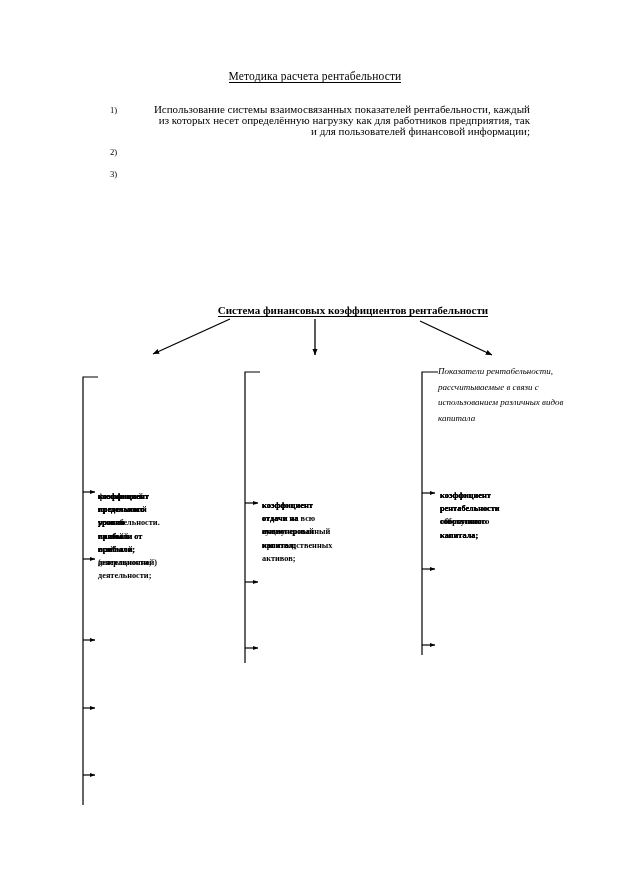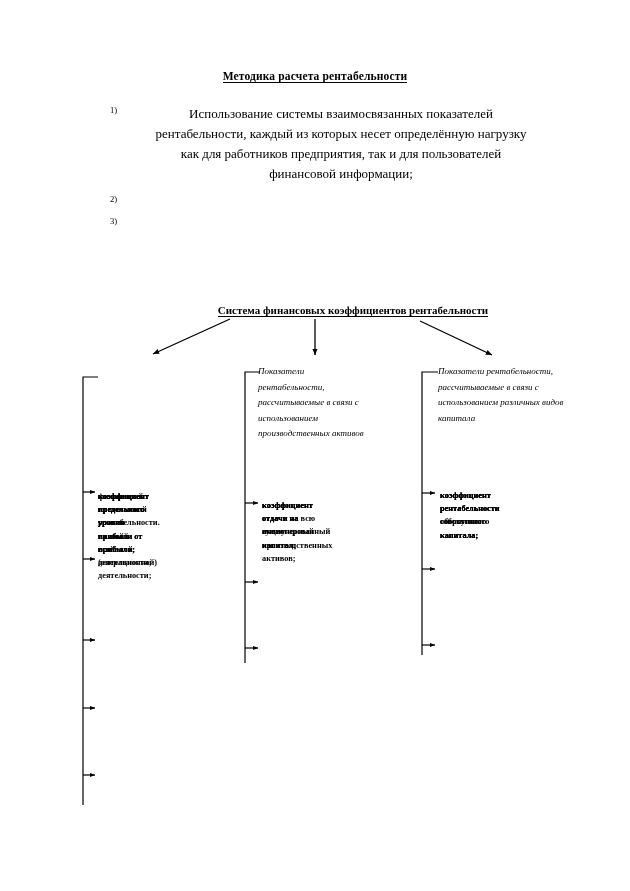--- a/index.html
+++ b/index.html
@@ -25,21 +25,21 @@
   }
 
   
   .doc-title {
     position: absolute;
     left: 0;
     top: 70px;
     width: 630px;
     text-align: center;
     font-size: 11.5px;
-    font-weight: bold;
+    font-weight: normal;
     letter-spacing: 0.15px;
   }
   .doc-title span {
     border-bottom: 1px solid #000;
     padding-bottom: 0px;
   }
 
   
   .num-list {
     position: absolute;
@@ -53,23 +53,23 @@
     margin-bottom: 9px;
   }
   .num-marker {
     width: 42px;
     flex: 0 0 42px;
     font-size: 8.6px;
     line-height: 13.4px;
   }
   .num-text {
     flex: 1 1 auto;
-    font-size: 13px;
-    line-height: 20px;
-    text-align: center;
+    font-size: 11px;
+    line-height: 11px;
+    text-align: right;
   }
 
   
   .diagram-heading {
     position: absolute;
     left: 0;
     top: 304px;
     width: 630px;
     text-align: center;
     font-size: 11px;
@@ -183,23 +183,20 @@
     <line x1="245" y1="582" x2="258" y2="582" stroke="#000" stroke-width="1.2" marker-end="url(#ah2)"></line>
     <line x1="245" y1="648" x2="258" y2="648" stroke="#000" stroke-width="1.2" marker-end="url(#ah2)"></line>
 
     <polyline points="438,372 422,372 422,655" fill="none" stroke="#000" stroke-width="1.2"></polyline>
     <line x1="422" y1="493" x2="435" y2="493" stroke="#000" stroke-width="1.2" marker-end="url(#ah2)"></line>
     <line x1="422" y1="569" x2="435" y2="569" stroke="#000" stroke-width="1.2" marker-end="url(#ah2)"></line>
     <line x1="422" y1="645" x2="435" y2="645" stroke="#000" stroke-width="1.2" marker-end="url(#ah2)"></line>
   </svg>
 
 
-  <div class="col" id="col-2">
-    <div class="col-head">Показатели рентабельности, рассчитываемые в связи с использованием производственных активов</div>
-  </div>
 
   <div class="col" id="col-3">
     <div class="col-head">Показатели рентабельности, рассчитываемые в связи с использованием различных видов капитала</div>
   </div>
 
   <div class="items-wrap" id="wrap-1">
     <div class="col-items" id="col-1-items">
       <div class="col-item i0">коэффициент предельного уровня валовой прибыли;</div>
       <div class="col-item i1">коэффициент предельного уровня прибыли от основной (операционной) деятельности;</div>
       <div class="col-item i2">коэффициент предельного уровня прибыли от всей деятельности;</div>

